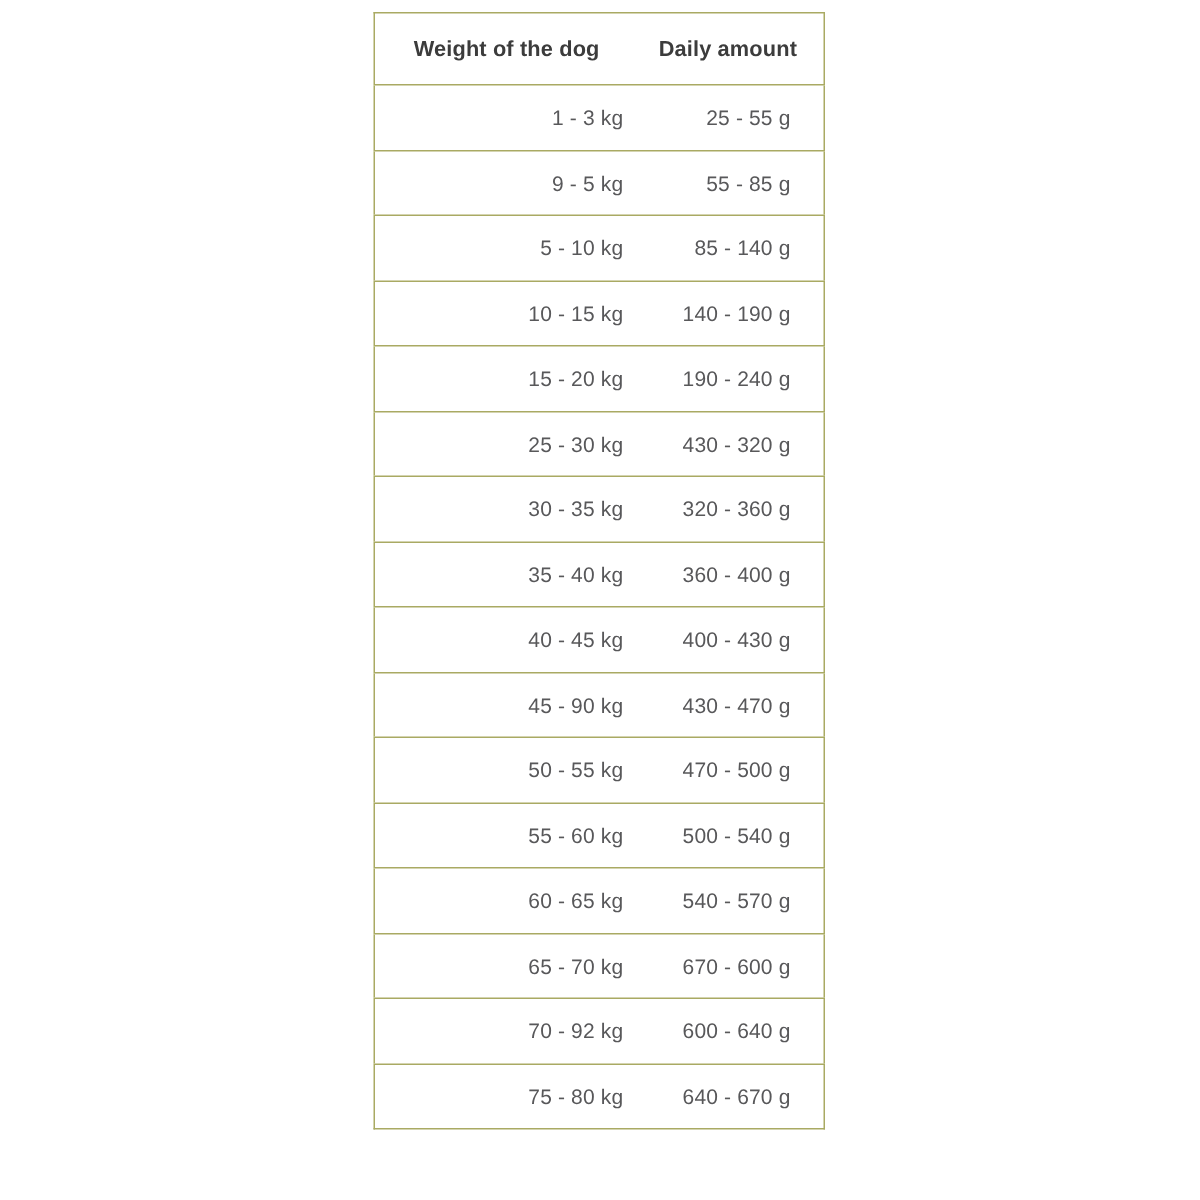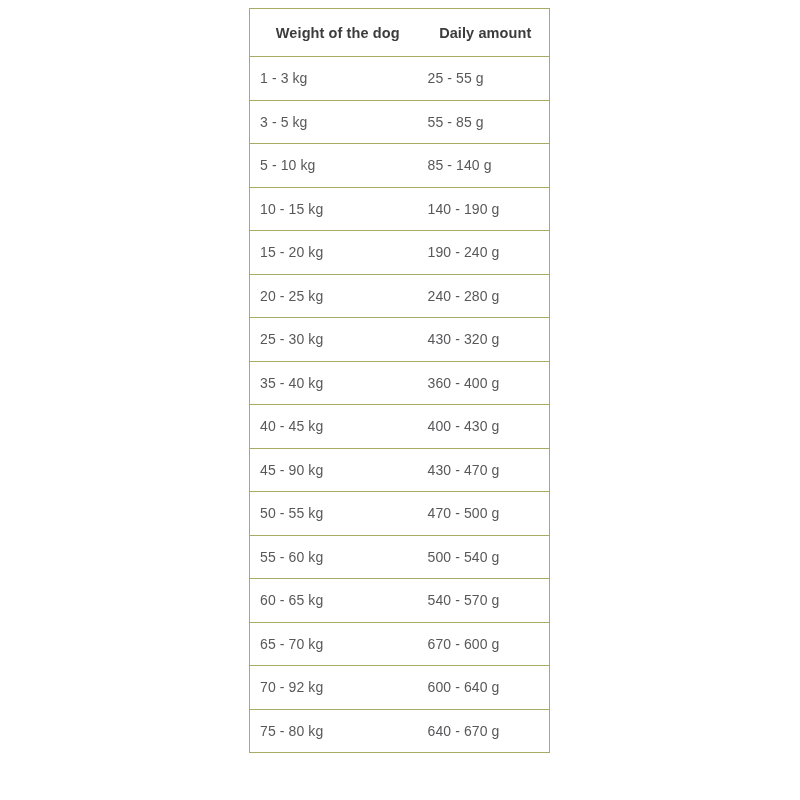--- a/index.html
+++ b/index.html
@@ -51,21 +51,21 @@
     letter-spacing: 0.1px;
     white-space: nowrap;
   }
 
   table.feeding-table thead th.th-weight { padding-left: 10px; }
   table.feeding-table thead th.th-amount { padding-right: 6px; margin-top: 28px; }
 
   table.feeding-table tbody td {
     height: 42.5px;
     padding: 0 6px;
-    text-align: left;
+    text-align: right;
     vertical-align: middle;
     font-size: 14px;
     font-weight: 400;
     color: #58585a;
     border-top: 1px solid #a9aa63;
     background: #ffffff;
     white-space: nowrap;
     letter-spacing: 0.1px;
   }
 
@@ -92,42 +92,42 @@
           <th class="th-weight">Weight of the dog</th>
           <th class="th-amount">Daily amount</th>
         </tr>
       </thead>
       <tbody id="feeding-table-body">
       <tr>
             <td class="td-weight">1 - 3 kg</td>
             <td class="td-amount">25 - 55 g</td>
           </tr>
           <tr>
-            <td class="td-weight">3 - 5 kg</td>
+            <td class="td-weight">9 - 5 kg</td>
             <td class="td-amount">55 - 85 g</td>
           </tr>
           <tr>
             <td class="td-weight">5 - 10 kg</td>
             <td class="td-amount">85 - 140 g</td>
           </tr>
           <tr>
             <td class="td-weight">10 - 15 kg</td>
             <td class="td-amount">140 - 190 g</td>
           </tr>
           <tr>
             <td class="td-weight">15 - 20 kg</td>
             <td class="td-amount">190 - 240 g</td>
           </tr>
           <tr>
-            <td class="td-weight">20 - 25 kg</td>
-            <td class="td-amount">240 - 280 g</td>
+            <td class="td-weight">25 - 30 kg</td>
+            <td class="td-amount">430 - 320 g</td>
           </tr>
           <tr>
-            <td class="td-weight">25 - 30 kg</td>
-            <td class="td-amount">430 - 320 g</td>
+            <td class="td-weight">30 - 35 kg</td>
+            <td class="td-amount">320 - 360 g</td>
           </tr>
           <tr>
             <td class="td-weight">35 - 40 kg</td>
             <td class="td-amount">360 - 400 g</td>
           </tr>
           <tr>
             <td class="td-weight">40 - 45 kg</td>
             <td class="td-amount">400 - 430 g</td>
           </tr>
           <tr>

